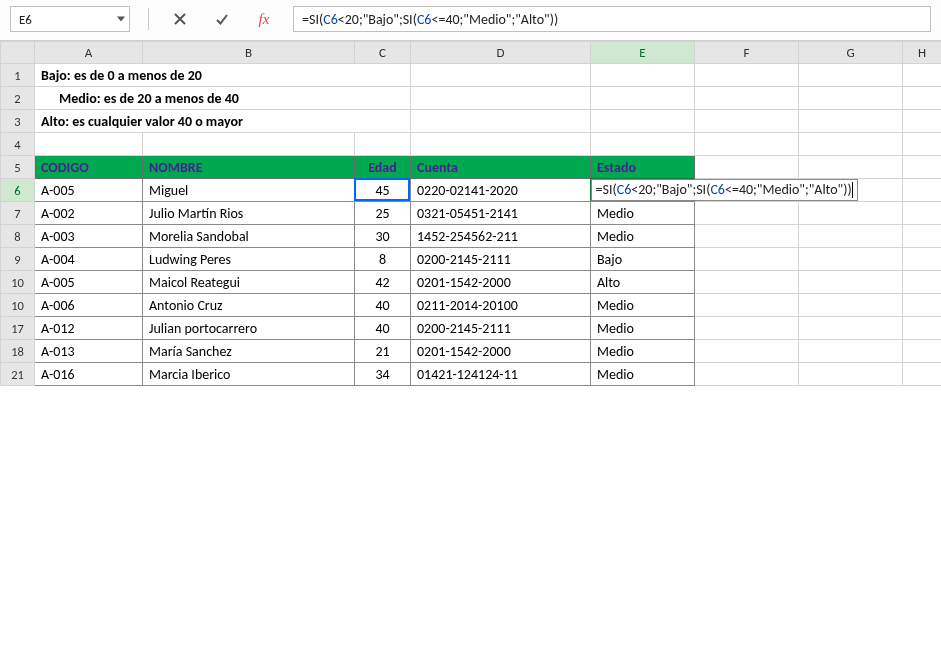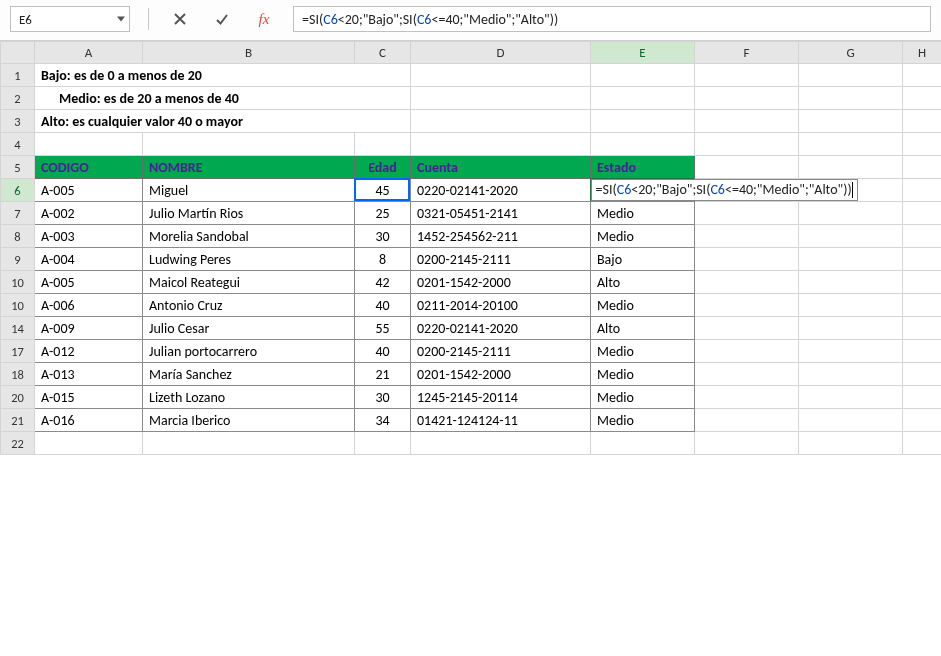--- a/index.html
+++ b/index.html
@@ -353,31 +353,20 @@
           <td class="cell data">A-006</td>
           <td class="cell data">Antonio Cruz</td>
           <td class="cell data center" id="C11">40</td>
           <td class="cell data">0211-2014-20100</td>
           <td class="cell data" id="E11">Medio</td>
           <td class="cell "></td>
           <td class="cell dashed-right"></td>
           <td class="cell "></td>
         </tr>
         <tr>
-          <th class="rowhdr">14</th>
-          <td class="cell data">A-009</td>
-          <td class="cell data">Julio Cesar</td>
-          <td class="cell data center" id="C14">55</td>
-          <td class="cell data">0220-02141-2020</td>
-          <td class="cell data" id="E14">Alto</td>
-          <td class="cell "></td>
-          <td class="cell dashed-right"></td>
-          <td class="cell "></td>
-        </tr>
-        <tr>
           <th class="rowhdr">17</th>
           <td class="cell data">A-012</td>
           <td class="cell data">Julian portocarrero</td>
           <td class="cell data center" id="C17">40</td>
           <td class="cell data">0200-2145-2111</td>
           <td class="cell data" id="E17">Medio</td>
           <td class="cell "></td>
           <td class="cell dashed-right"></td>
           <td class="cell "></td>
         </tr>
@@ -386,52 +375,30 @@
           <td class="cell data">A-013</td>
           <td class="cell data">María Sanchez</td>
           <td class="cell data center" id="C18">21</td>
           <td class="cell data">0201-1542-2000</td>
           <td class="cell data" id="E18">Medio</td>
           <td class="cell "></td>
           <td class="cell dashed-right"></td>
           <td class="cell "></td>
         </tr>
         <tr>
-          <th class="rowhdr">20</th>
-          <td class="cell data">A-015</td>
-          <td class="cell data">Lizeth Lozano</td>
-          <td class="cell data center" id="C20">30</td>
-          <td class="cell data">1245-2145-20114</td>
-          <td class="cell data" id="E20">Medio</td>
-          <td class="cell "></td>
-          <td class="cell dashed-right"></td>
-          <td class="cell "></td>
-        </tr>
-        <tr>
           <th class="rowhdr">21</th>
           <td class="cell data">A-016</td>
           <td class="cell data">Marcia Iberico</td>
           <td class="cell data center" id="C21">34</td>
           <td class="cell data">01421-124124-11</td>
           <td class="cell data" id="E21">Medio</td>
           <td class="cell "></td>
           <td class="cell dashed-right"></td>
           <td class="cell "></td>
         </tr>
-        <tr>
-          <th class="rowhdr">22</th>
-          <td class="cell"></td>
-          <td class="cell"></td>
-          <td class="cell"></td>
-          <td class="cell"></td>
-          <td class="cell"></td>
-          <td class="cell"></td>
-          <td class="cell dashed-right"></td>
-          <td class="cell"></td>
-        </tr>
       </tbody>
   </table>
 
   <div class="sel-e6" id="selE6" style="left: 589.5px; top: 136.5px; width: 104px; height: 23px;"></div>
   <div class="ref-c6" id="refC6" style="left: 353.5px; top: 136.5px; width: 56px; height: 23px;"></div>
   <div class="edit-overlay" id="editE6" style="left: 590.5px; top: 137.5px; height: 22px;">
     <span>
       <span>=SI(</span><span class="blue">C6</span><span>&lt;20;"Bajo";SI(</span><span class="blue">C6</span><span>&lt;=40;"Medio";"Alto"))</span><span class="caret"></span>
     </span>
   </div>

